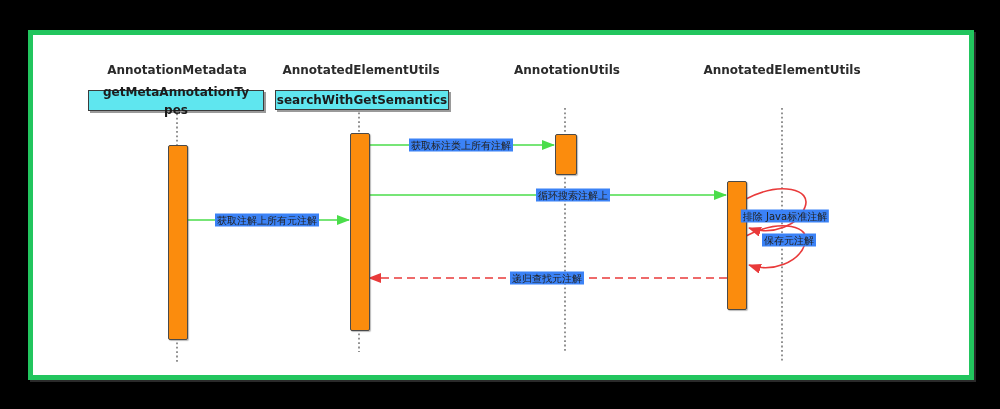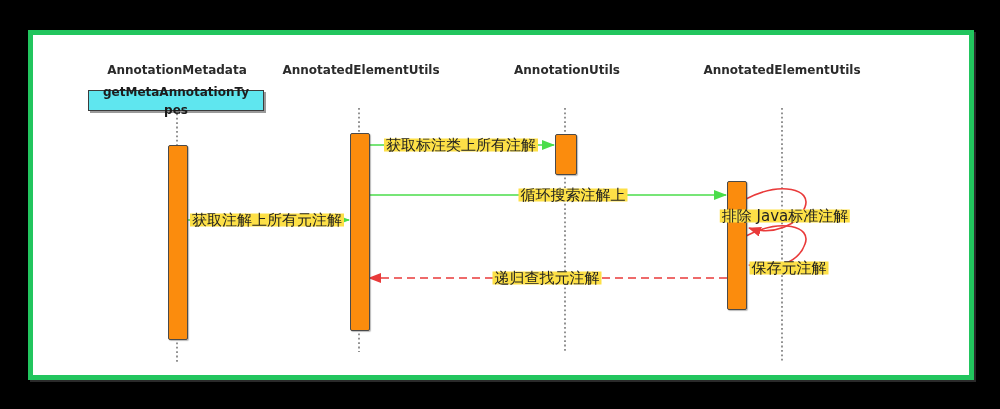--- a/index.html
+++ b/index.html
@@ -10,22 +10,22 @@
   .overlay{position:absolute;left:0;top:0;width:936px;height:340px;}
   .ptitle{position:absolute;transform:translateX(-50%);white-space:nowrap;
           font-weight:bold;font-size:12px;color:#2b2b2b;top:28px;}
   .pbox{position:absolute;height:18px;background:#5fe6ef;border:1.5px solid #3c3c3c;
         box-shadow:2px 2px 0 #9a9a9a;}
   .pbox .btxt{position:absolute;left:50%;top:50%;transform:translate(-50%,-50%);
         font-weight:bold;font-size:12px;color:#1c1c1c;white-space:nowrap;text-align:center;}
   .pbox.wrap .btxt{white-space:normal;width:150px;word-break:break-all;line-height:18px;}
   .act{position:absolute;background:#fb8c0d;border:1.5px solid #4a4a4a;border-radius:2px;
        box-shadow:1px 1px 1px rgba(60,60,60,.35);}
-  .mlabel{position:absolute;transform:translate(-50%,-50%);background:#fde047;
-          padding:0 2px;font-size:15px;color:#222;white-space:nowrap;line-height:13px;}
+  .mlabel{position:absolute;transform:translate(-50%,-50%);background:#3b82f6;
+          padding:0 2px;font-size:10px;color:#222;white-space:nowrap;line-height:13px;}
 </style>
 </head>
 <body>
 
 <div class="canvas">
 
   <svg class="overlay" width="936" height="340" viewBox="0 0 936 340">
     <defs>
       <marker id="agreen" markerWidth="14" markerHeight="10" refX="12" refY="5" orient="auto" markerUnits="userSpaceOnUse">
         <path d="M0,0 L13,5 L0,10 z" fill="#4add4a"></path>
@@ -54,26 +54,29 @@
   </svg>
 
   <div class="ptitle" style="left:144px">AnnotationMetadata</div>
   <div class="ptitle" style="left:328px">AnnotatedElementUtils</div>
   <div class="ptitle" style="left:534px">AnnotationUtils</div>
   <div class="ptitle" style="left:749px">AnnotatedElementUtils</div>
 
   <div class="pbox wrap" style="left:55px;top:55px;width:174px;height:19px">
     <span class="btxt">getMetaAnnotationTypes</span>
   </div>
+  <div class="pbox" style="left:242px;top:55px;width:172px">
+    <span class="btxt">searchWithGetSemantics</span>
+  </div>
 
   <div class="act" style="left:135px;top:110px;width:18px;height:193px"></div>
   <div class="act" style="left:317px;top:98px;width:18px;height:196px"></div>
   <div class="act" style="left:522px;top:99px;width:20px;height:39px"></div>
   <div class="act" style="left:694px;top:146px;width:18px;height:127px"></div>
 
   <div class="mlabel" style="left:428px;top:110px">获取标注类上所有注解</div>
   <div class="mlabel" style="left:540px;top:160px">循环搜索注解上</div>
   <div class="mlabel" style="left:234px;top:185px">获取注解上所有元注解</div>
   <div class="mlabel" style="left:752px;top:181px">排除 Java标准注解</div>
-  <div class="mlabel" style="left:756px;top:233px">保存元注解</div>
+  <div class="mlabel" style="left:756px;top:205px">保存元注解</div>
   <div class="mlabel" style="left:514px;top:243px">递归查找元注解</div>
 
 </div>
 
 </body></html>

